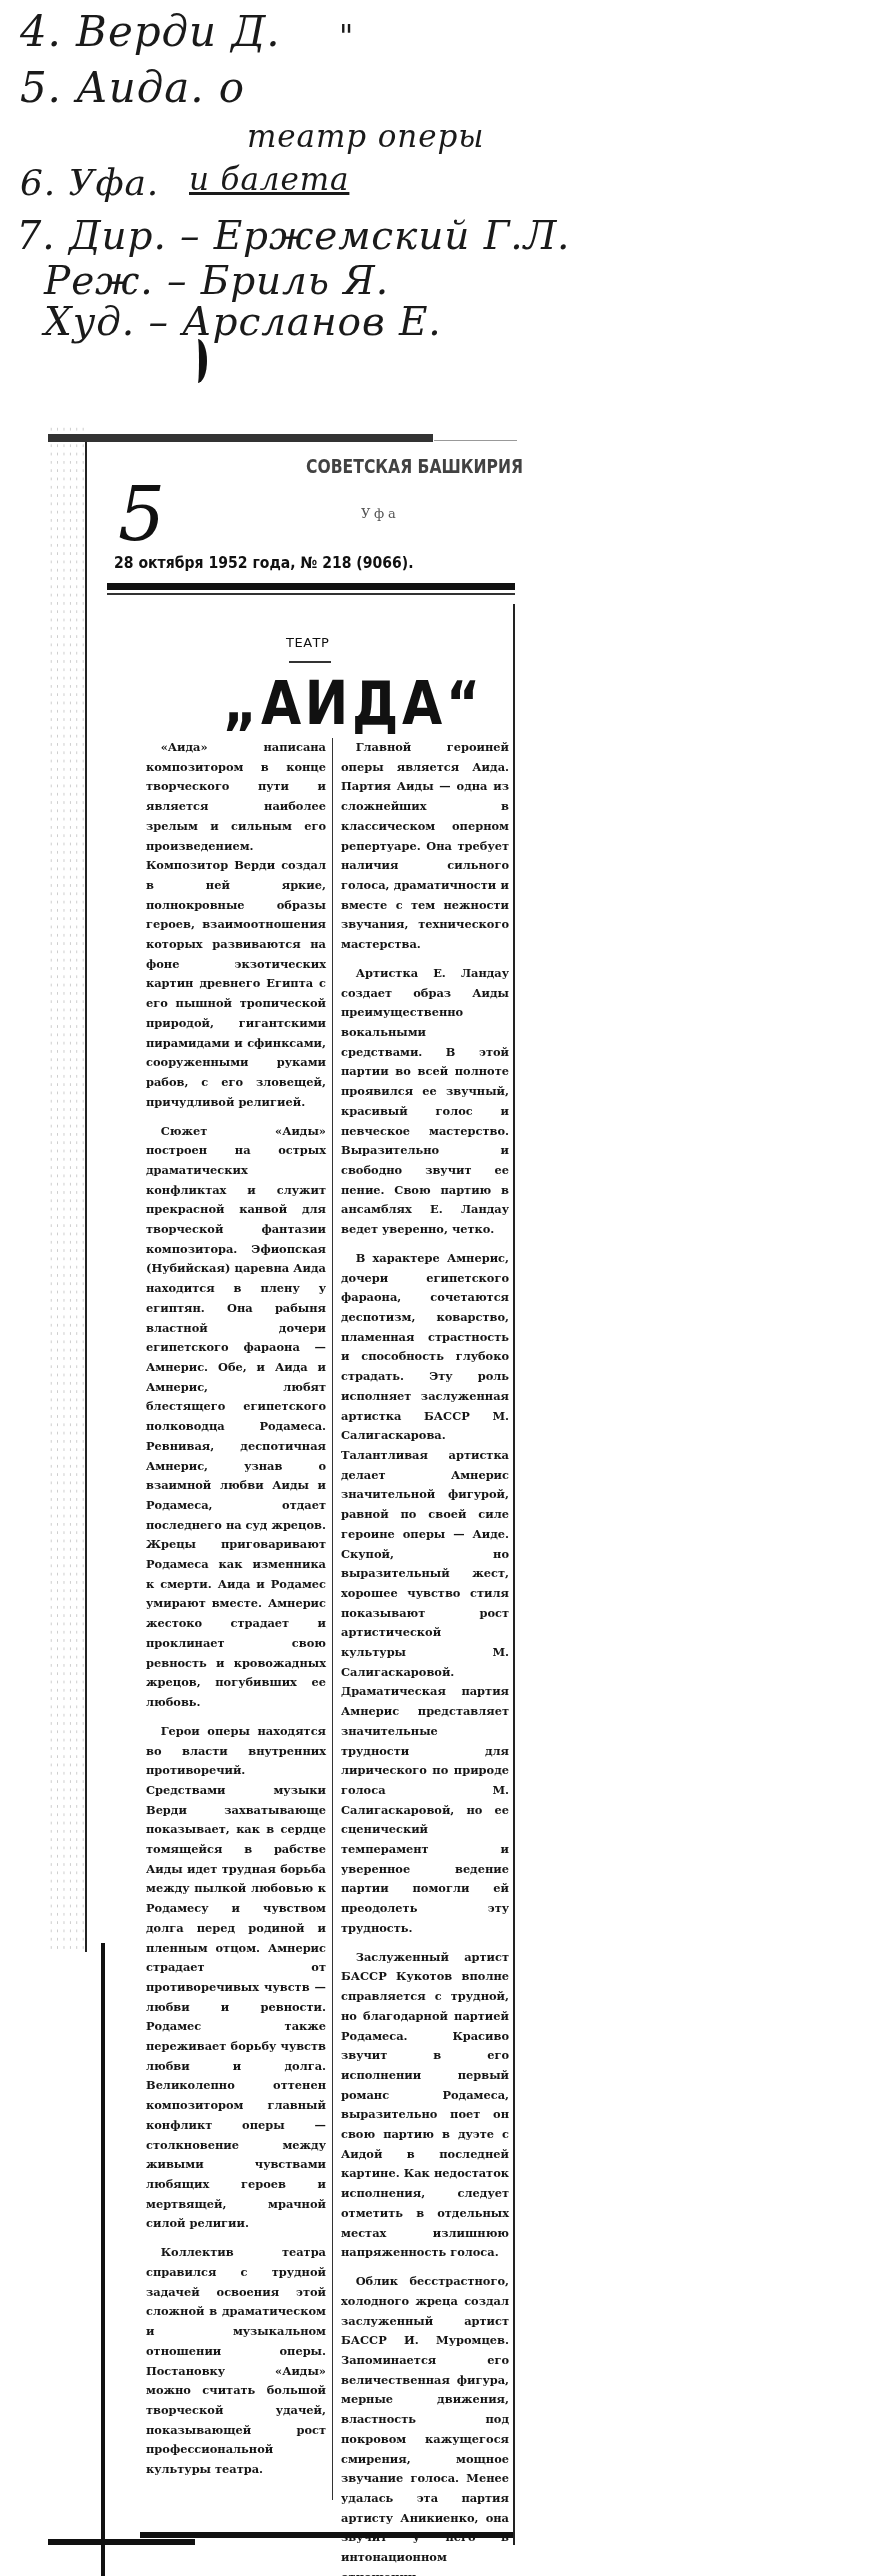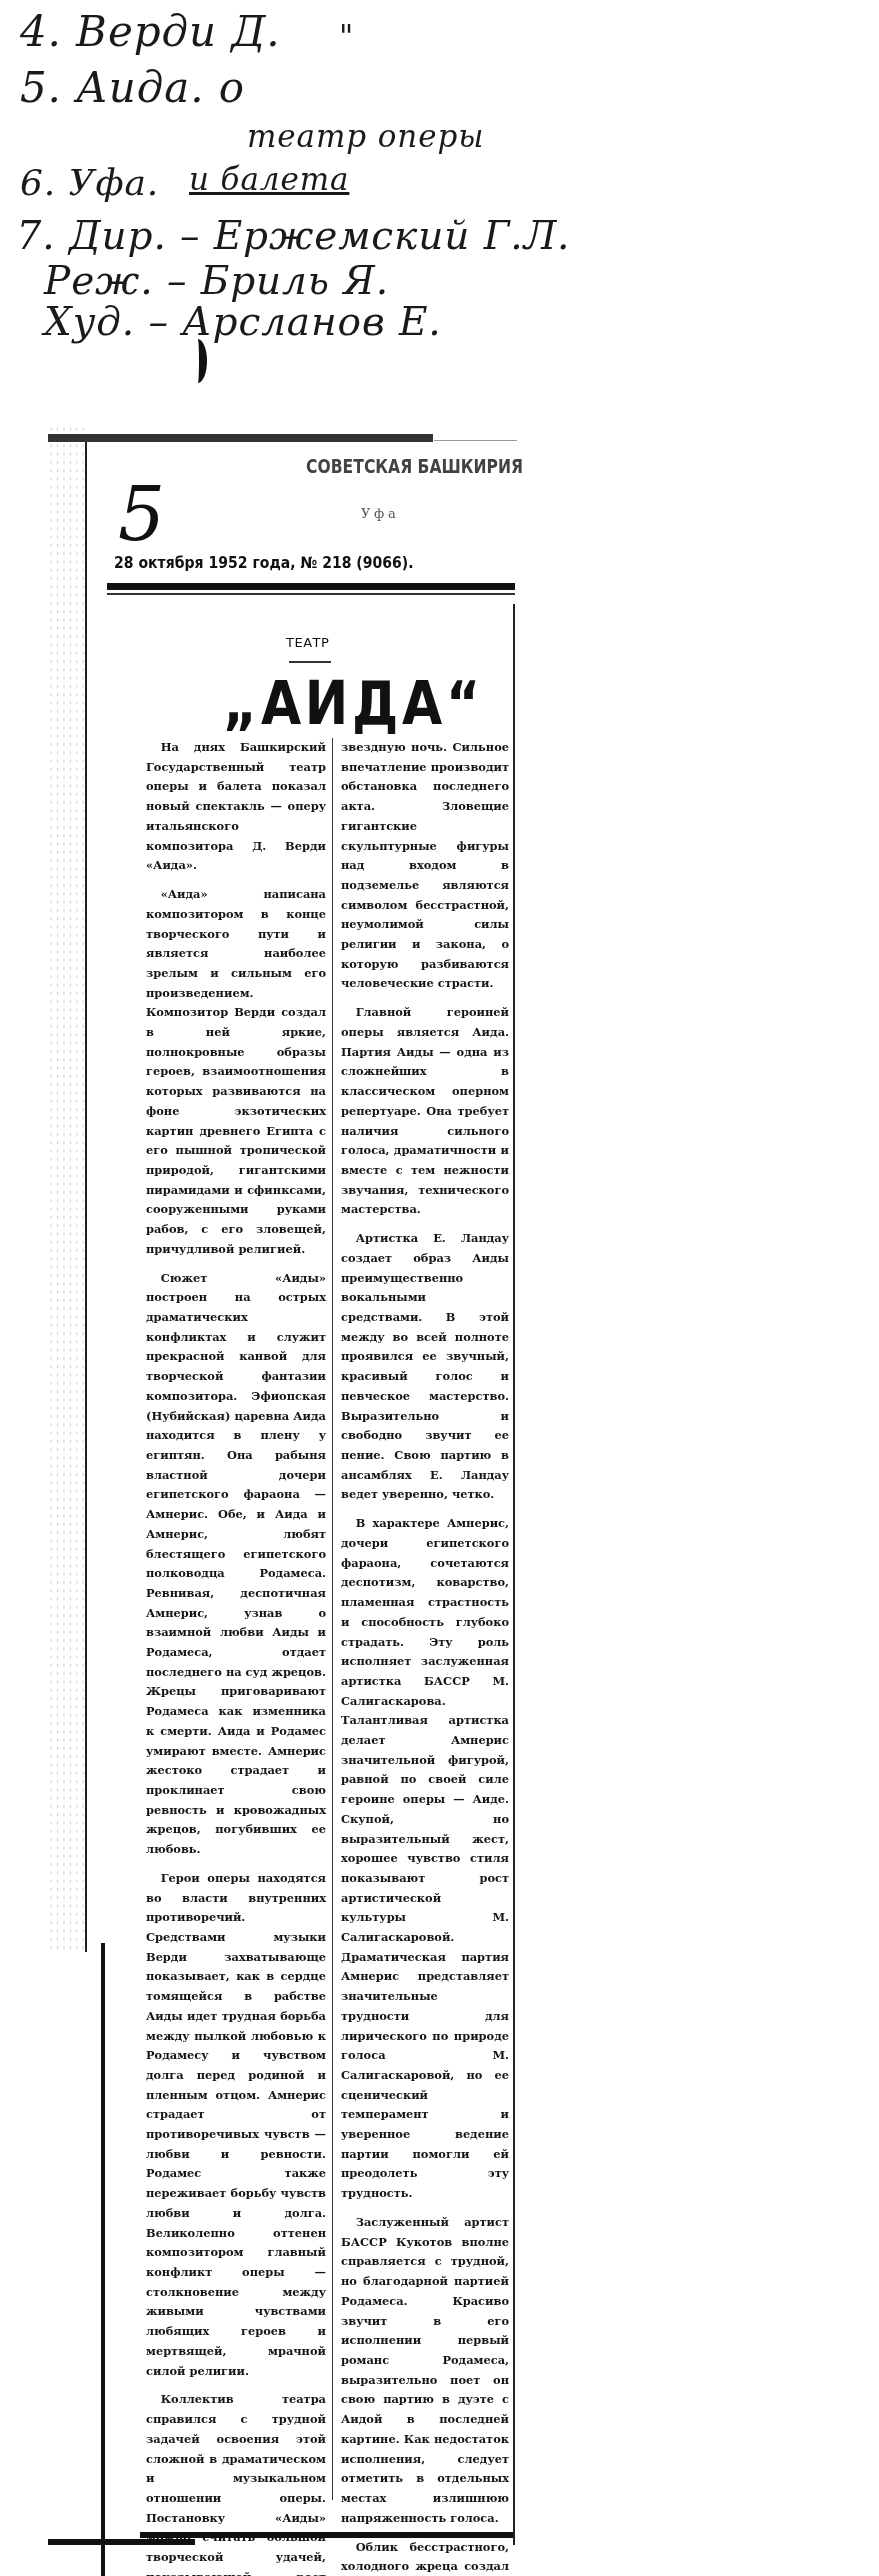--- a/index.html
+++ b/index.html
@@ -104,34 +104,32 @@
   <div class="dateline">28 октября 1952 года, № 218 (9066).</div>
   <div class="head-rule"></div>
   <div class="head-rule-thin"></div>
   <div class="right-border"></div>
 
   <div class="rubric">ТЕАТР</div>
   <div class="rubric-underline"></div>
   <div class="title">„АИДА“</div>
 
   <div class="col left">
-    <p>На днях Башкирский Государственный театр оперы и балета показал новый спектакль — оперу итальянского композитора Д. Верди «Аида».</p>
     <p>«Аида» написана композитором в конце творческого пути и является наиболее зрелым и сильным его произведением. Композитор Верди создал в ней яркие, полнокровные образы героев, взаимоотношения которых развиваются на фоне экзотических картин древнего Египта с его пышной тропической природой, гигантскими пирамидами и сфинксами, сооруженными руками рабов, с его зловещей, причудливой религией.</p>
     <p>Сюжет «Аиды» построен на острых драматических конфликтах и служит прекрасной канвой для творческой фантазии композитора. Эфиопская (Нубийская) царевна Аида находится в плену у египтян. Она рабыня властной дочери египетского фараона — Амнерис. Обе, и Аида и Амнерис, любят блестящего египетского полководца Родамеса. Ревнивая, деспотичная Амнерис, узнав о взаимной любви Аиды и Родамеса, отдает последнего на суд жрецов. Жрецы приговаривают Родамеса как изменника к смерти. Аида и Родамес умирают вместе. Амнерис жестоко страдает и проклинает свою ревность и кровожадных жрецов, погубивших ее любовь.</p>
     <p>Герои оперы находятся во власти внутренних противоречий. Средствами музыки Верди захватывающе показывает, как в сердце томящейся в рабстве Аиды идет трудная борьба между пылкой любовью к Родамесу и чувством долга перед родиной и пленным отцом. Амнерис страдает от противоречивых чувств — любви и ревности. Родамес также переживает борьбу чувств любви и долга. Великолепно оттенен композитором главный конфликт оперы — столкновение между живыми чувствами любящих героев и мертвящей, мрачной силой религии.</p>
     <p>Коллектив театра справился с трудной задачей освоения этой сложной в драматическом и музыкальном отношении оперы. Постановку «Аиды» можно считать большой творческой удачей, показывающей рост профессиональной культуры театра.</p>
 
   </div>
 
   <div class="col-divider"></div>
 
   <div class="col right">
-    <p style="text-indent:0">звездную ночь. Сильное впечатление производит обстановка последнего акта. Зловещие гигантские скульптурные фигуры над входом в подземелье являются символом бесстрастной, неумолимой силы религии и закона, о которую разбиваются человеческие страсти.</p>
     <p>Главной героиней оперы является Аида. Партия Аиды — одна из сложнейших в классическом оперном репертуаре. Она требует наличия сильного голоса, драматичности и вместе с тем нежности звучания, технического мастерства.</p>
-    <p>Артистка Е. Ландау создает образ Аиды преимущественно вокальными средствами. В этой между во всей полноте проявился ее звучный, красивый голос и певческое мастерство. Выразительно и свободно звучит ее пение. Свою партию в ансамблях Е. Ландау ведет уверенно, четко.</p>
+    <p>Артистка Е. Ландау создает образ Аиды преимущественно вокальными средствами. В этой партии во всей полноте проявился ее звучный, красивый голос и певческое мастерство. Выразительно и свободно звучит ее пение. Свою партию в ансамблях Е. Ландау ведет уверенно, четко.</p>
     <p>В характере Амнерис, дочери египетского фараона, сочетаются деспотизм, коварство, пламенная страстность и способность глубоко страдать. Эту роль исполняет заслуженная артистка БАССР М. Салигаскарова. Талантливая артистка делает Амнерис значительной фигурой, равной по своей силе героине оперы — Аиде. Скупой, но выразительный жест, хорошее чувство стиля показывают рост артистической культуры М. Салигаскаровой. Драматическая партия Амнерис представляет значительные трудности для лирического по природе голоса М. Салигаскаровой, но ее сценический темперамент и уверенное ведение партии помогли ей преодолеть эту трудность.</p>
     <p>Заслуженный артист БАССР Кукотов вполне справляется с трудной, но благодарной партией Родамеса. Красиво звучит в его исполнении первый романс Родамеса, выразительно поет он свою партию в дуэте с Аидой в последней картине. Как недостаток исполнения, следует отметить в отдельных местах излишнюю напряженность голоса.</p>
     <p>Облик бесстрастного, холодного жреца создал заслуженный артист БАССР И. Муромцев. Запоминается его величественная фигура, мерные движения, властность под покровом кажущегося смирения, мощное звучание голоса. Менее удалась эта партия артисту Аникиенко, она звучит у него в интонационном отношении недостаточно определенно.</p>
 
   </div>
 
   <div class="bottom-rule"></div>
   <div class="bottom-rule2"></div>
 </div>
 

